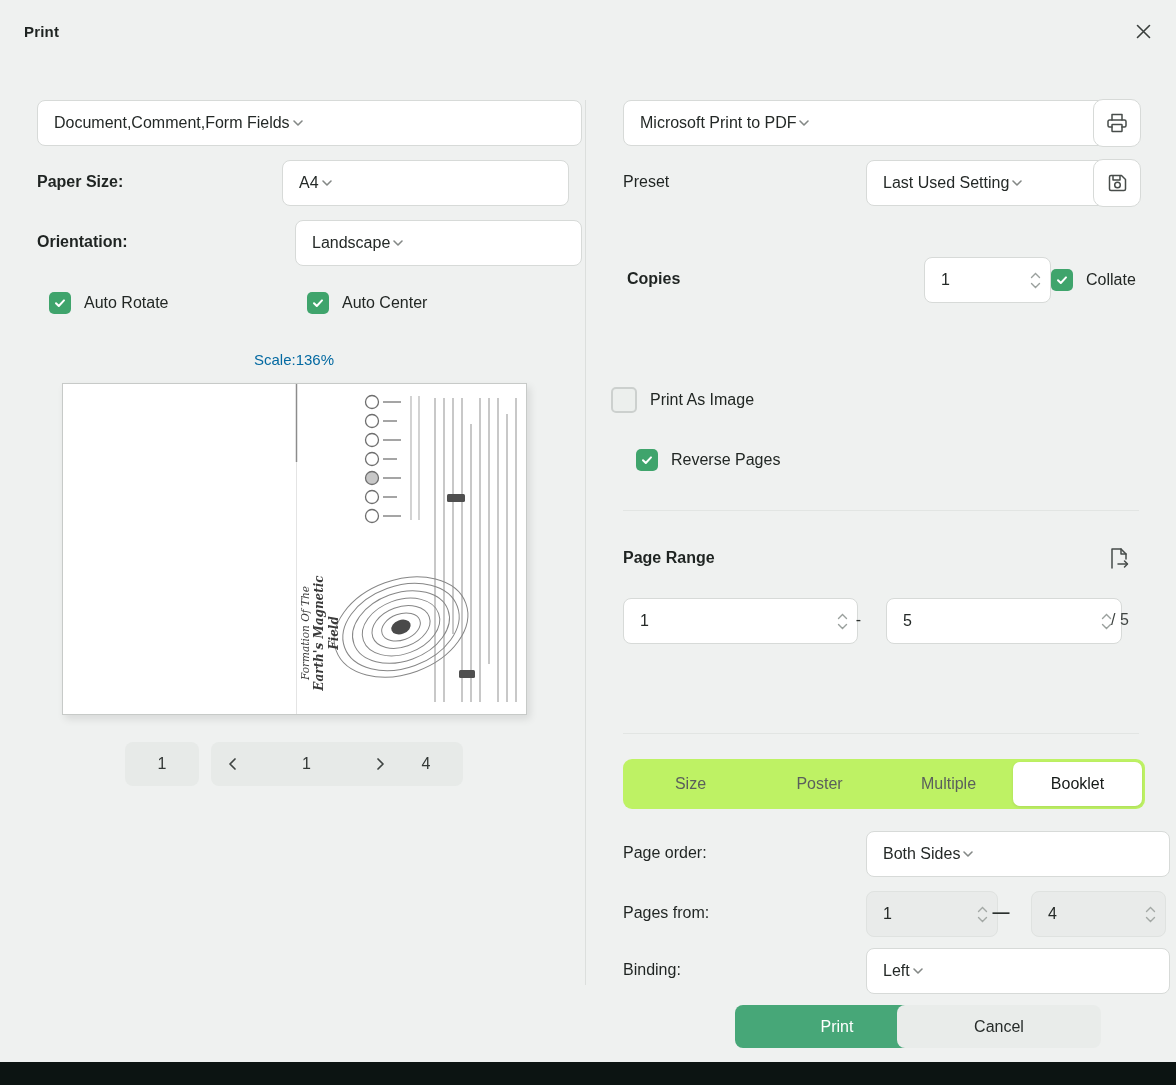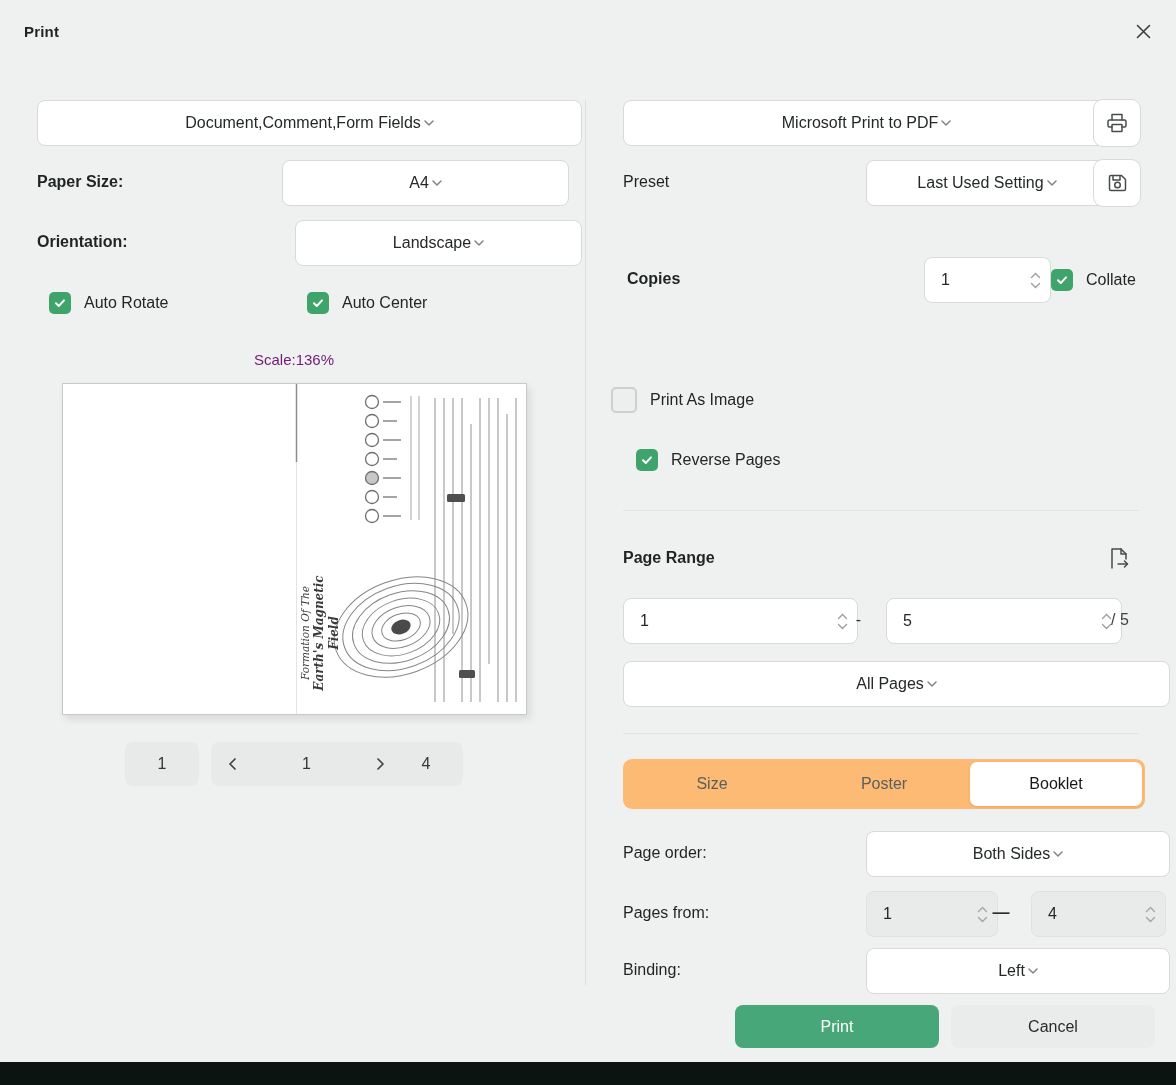--- a/index.html
+++ b/index.html
@@ -5,40 +5,40 @@
   html,body{margin:0;padding:0}
   body{width:1176px;height:1085px;overflow:hidden;background:#eff1f0;
        font-family:"Liberation Sans",sans-serif;color:#1f2422;cursor:default}
   .dialog{position:relative;width:1176px;height:1085px;background:#eff1f0}
   .abs{position:absolute}
   .title{position:absolute;left:24px;top:0;height:62px;display:flex;align-items:center;
          font-size:15px;font-weight:700;letter-spacing:.2px}
   .close-btn{position:absolute;right:16px;top:14px;width:34px;height:34px;
              display:flex;align-items:center;justify-content:center;cursor:pointer}
   .select{background:#fff;border:1px solid #d7dad8;border-radius:8px;display:flex;
-          align-items:center;justify-content:center;padding:0 13px 0 16px;font-size:16px}
+          align-items:center;justify-content:flex-start;padding:0 13px 0 16px;font-size:16px}
   .sel-val{color:#242927;white-space:nowrap;overflow:hidden}
   .label16{font-size:16px;display:flex;align-items:center;color:#1f2422;white-space:nowrap}
   .bold{font-weight:700}
   .check-row{display:flex;align-items:center;gap:13px}
   .checkbox{width:22px;height:22px;border-radius:5px;display:flex;align-items:center;
             justify-content:center;flex:0 0 auto}
   .checkbox.checked{background:#3fa46c}
   .checkbox.unchecked{background:#ecefed;border:2px solid #ccd0ce}
   .check-label{font-size:16px;color:#222724;white-space:nowrap}
   .icon-btn{width:46px;height:46px;background:#fff;border:1px solid #d7dad8;border-radius:10px;
             display:flex;align-items:center;justify-content:center;cursor:pointer}
   .num-input{background:#fff;border:1px solid #d7dad8;border-radius:8px;display:flex;
              align-items:center;justify-content:space-between;padding:0 9px 0 16px;
              font-size:16px;color:#242927}
   .num-input.disabled{background:#e9ebea;border-color:#dfe2e0}
   .spinner{display:flex;flex-direction:column;align-items:center;gap:1px}
   .step{display:flex;align-items:center;justify-content:center;height:9px;cursor:pointer}
   .hline{background:#e2e5e3;height:1px}
-  .tabbar{background:#fdba74;border-radius:9px;display:flex;padding:3px}
+  .tabbar{background:#bef264;border-radius:9px;display:flex;padding:3px}
   .tab{flex:1;display:flex;align-items:center;justify-content:center;font-size:16px;
        color:#5a5f5c;border-radius:7px;cursor:pointer}
   .tab.active{background:#fff;color:#151917;font-weight:400;box-shadow:0 1px 3px rgba(0,0,0,.10)}
   .gray-btn{background:#e7eae8;border-radius:8px;display:flex;align-items:center;
             justify-content:center;font-size:16px;color:#333836;cursor:pointer}
   .pager{background:#e7eae8;border-radius:8px;display:flex;align-items:center;
          justify-content:space-between;padding:0 13px;font-size:16px;color:#333836}
   .pager-btn{display:flex;align-items:center;cursor:pointer}
   .btn{border-radius:8px;display:flex;align-items:center;justify-content:center;
        font-size:16px;cursor:pointer}
@@ -98,21 +98,21 @@
   </div>
   <div class="check-row abs" style="left:307px;top:291px;height:24px">
     <span class="checkbox checked">
       <svg width="14" height="14" viewBox="0 0 14 14">
           <path d="M3 7.2l2.8 2.8L11 4.4" fill="none" stroke="#fff" stroke-width="2" stroke-linecap="round" stroke-linejoin="round"></path>
         </svg>
     </span>
     <span class="check-label">Auto Center</span>
   </div>
 
-  <div class="abs" style="left:37px;top:351px;width:514px;text-align:center;font-size:15px;color:#701a75">Scale:136%</div>
+  <div class="abs" style="left:37px;top:351px;width:514px;text-align:center;font-size:15px;color:#0369a1">Scale:136%</div>
 
   <div class="preview abs" style="left:62px;top:383px;width:463px;height:330px">
     <svg width="463" height="330" viewBox="0 0 463 330" style="position:absolute;left:0;top:0">
       <line x1="233.5" y1="0" x2="233.5" y2="78" stroke="#8c8c8c" stroke-width="1.5"></line>
       <line x1="233.5" y1="78" x2="233.5" y2="330" stroke="#e4e4e4" stroke-width="1"></line>
       <g stroke="#6e6e6e" fill="none" stroke-width="1.3">
         <circle cx="309" cy="18" r="6.5"></circle>
           <circle cx="309" cy="37" r="6.5"></circle>
         <circle cx="309" cy="56" r="6.5"></circle>
           <circle cx="309" cy="75" r="6.5"></circle>
@@ -290,32 +290,27 @@
         </span>
       <span class="step">
           <svg width="11" height="7" viewBox="0 0 11 7">
             <path d="M1.5 1.5l4 4 4-4" fill="none" stroke="#9aa09d" stroke-width="1.4" stroke-linecap="round"></path>
           </svg>
         </span>
     </span>
   </div>
   <div class="dash abs" style="left:1100px;top:598px;width:40px;height:44px;color:#3f4442">/ 5</div>
 
-  <div class="select abs" style="left:623px;top:661px;width:516px;height:44px">
-    <span class="sel-val">All Pages</span>
-    <svg width="16" height="16" viewBox="0 0 16 16">
-        <path d="M4 6l4 4 4-4" fill="none" stroke="#848886" stroke-width="1.6" stroke-linecap="round" stroke-linejoin="round"></path>
-      </svg>
-  </div>
 
   <div class="hline abs" style="left:623px;top:733px;width:516px"></div>
 
   <div class="tabbar abs" style="left:623px;top:759px;width:516px;height:44px">
     <div class="tab">Size</div>
     <div class="tab">Poster</div>
+    <div class="tab">Multiple</div>
     <div class="tab active">Booklet</div>
   </div>
 
   <div class="label16 abs" style="left:623px;top:831px;height:44px">Page order:</div>
   <div class="select abs" style="left:866px;top:831px;width:273px;height:44px">
     <span class="sel-val">Both Sides</span>
     <svg width="16" height="16" viewBox="0 0 16 16">
         <path d="M4 6l4 4 4-4" fill="none" stroke="#848886" stroke-width="1.6" stroke-linecap="round" stroke-linejoin="round"></path>
       </svg>
   </div>
@@ -355,16 +350,16 @@
 
   <div class="label16 abs" style="left:623px;top:948px;height:44px">Binding:</div>
   <div class="select abs" style="left:866px;top:948px;width:273px;height:44px">
     <span class="sel-val">Left</span>
     <svg width="16" height="16" viewBox="0 0 16 16">
         <path d="M4 6l4 4 4-4" fill="none" stroke="#848886" stroke-width="1.6" stroke-linecap="round" stroke-linejoin="round"></path>
       </svg>
   </div>
 
   <div class="btn btn-primary abs" style="left:735px;top:1005px;width:204px;height:43px">Print</div>
-  <div class="btn btn-secondary abs" style="left:951px;top:1005px;width:204px;height:43px">Cancel</div>
+  <div class="btn btn-secondary abs" style="left:897px;top:1005px;width:204px;height:43px">Cancel</div>
 
   <div class="bottom-strip abs" style="left:0;top:1062px;width:1176px;height:23px"></div>
 </div>
 
 </body></html>

